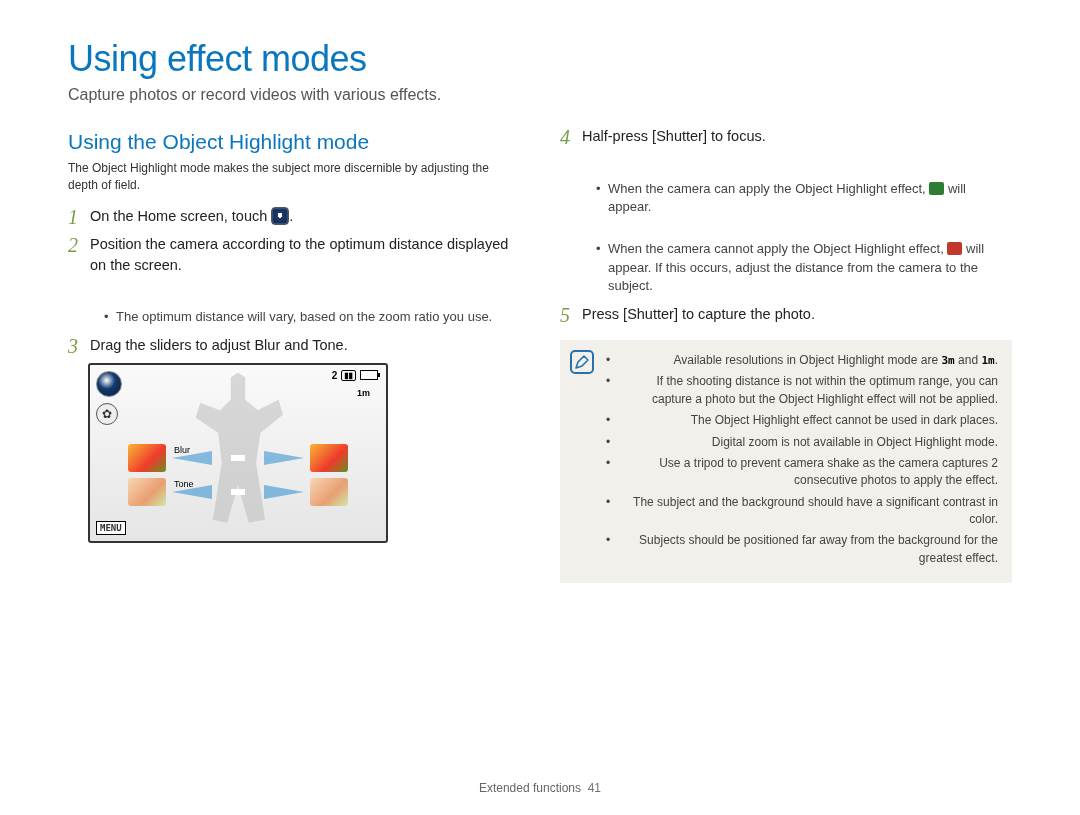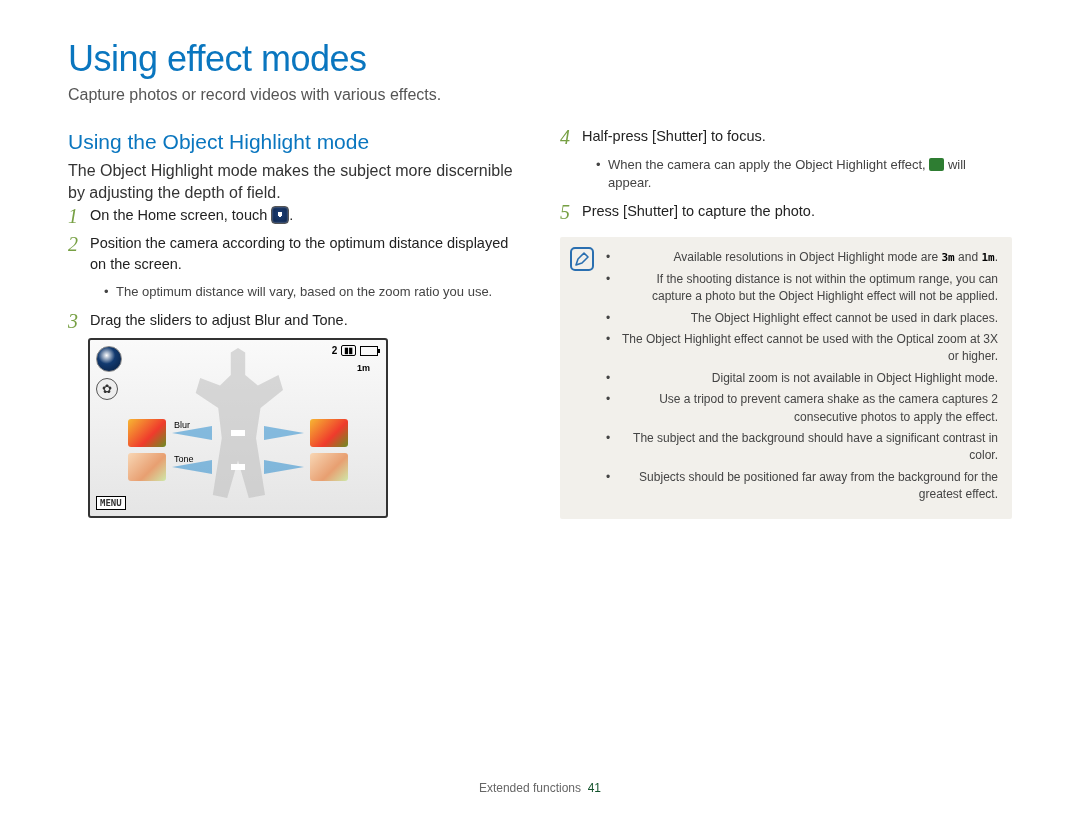--- a/index.html
+++ b/index.html
@@ -37,23 +37,24 @@
     flex: 1;
     min-width: 0;
   }
   .section-title {
     font-size: 21px;
     color: #0a76bf;
     font-weight: 400;
     margin: 4px 0 6px 0;
   }
   .section-desc {
-    font-size: 16px;
+    font-size: 12px;
     color: #333;
     line-height: 1.4;
+    margin-bottom: 12px;
   }
   .step {
     display: flex;
     align-items: flex-start;
     margin-bottom: 6px;
     line-height: 1.45;
     font-size: 14.5px;
     color: #222;
   }
   .step .num {
@@ -71,20 +72,21 @@
     padding: 2px 0 6px 36px;
     margin: 0;
     font-size: 13px;
     color: #444;
   }
   .sub-bullets li {
     position: relative;
     padding-left: 12px;
     margin-bottom: 3px;
     line-height: 1.4;
+    margin-top: 24px;
   }
   .sub-bullets li::before {
     content: "•";
     position: absolute;
     left: 0;
     top: 0;
   }
   .inline-icon {
     display: inline-block;
     vertical-align: middle;
@@ -235,21 +237,21 @@
   }
 
   .footer {
     position: absolute;
     bottom: 20px;
     left: 0; right: 0;
     text-align: center;
     font-size: 12px;
     color: #666;
   }
-  .footer .pg { color: #14532d; }
+  .footer .pg { color: #737373; }
   b { font-weight: normal; }
 </style>
 </head>
 <body>
 
 <div class="page">
 
   <h1 class="main-title">Using effect modes</h1>
   <div class="subtitle">Capture photos or record videos with various effects.</div>
 
@@ -314,20 +316,23 @@
 
       <div class="step">
         <span class="num">4</span>
         <span class="txt">
           <span>Half-press [</span><b>Shutter</b><span>] to focus.</span>
         </span>
       </div>
       <ul class="sub-bullets">
         <li>
           <span>When the camera can apply the Object Highlight effect, </span><span class="inline-icon icon-green"></span><span> will appear.</span>
+        </li>
+        <li>
+          <span>When the camera cannot apply the Object Highlight effect, </span><span class="inline-icon icon-red"></span><span> will appear. If this occurs, adjust the distance from the camera to the subject.</span>
         </li>
       </ul>
 
       <div class="step">
         <span class="num">5</span>
         <span class="txt">
           <span>Press [</span><b>Shutter</b><span>] to capture the photo.</span>
         </span>
       </div>
 
@@ -336,21 +341,20 @@
           <svg width="16" height="16" viewBox="0 0 16 16">
               <path d="M2 14 L4 8 L10 2 L14 6 L8 12 Z" fill="none" stroke="#2a6fb0" stroke-width="1.6" stroke-linejoin="round"></path>
             </svg>
         </div>
         <ul>
           <li>
             <span>Available resolutions in Object Highlight mode are </span><span class="icon-3m">3m</span><span> and </span><span class="icon-1m">1m</span><span>.</span>
           </li>
           <li>If the shooting distance is not within the optimum range, you can capture a photo but the Object Highlight effect will not be applied.</li>
           <li>The Object Highlight effect cannot be used in dark places.</li>
-          <li>The Object Highlight effect cannot be used with the Optical zoom at 3X or higher.</li>
           <li>Digital zoom is not available in Object Highlight mode.</li>
           <li>Use a tripod to prevent camera shake as the camera captures 2 consecutive photos to apply the effect.</li>
           <li>The subject and the background should have a significant contrast in color.</li>
           <li>Subjects should be positioned far away from the background for the greatest effect.</li>
         </ul>
       </div>
 
     </div>
   </div>
 

